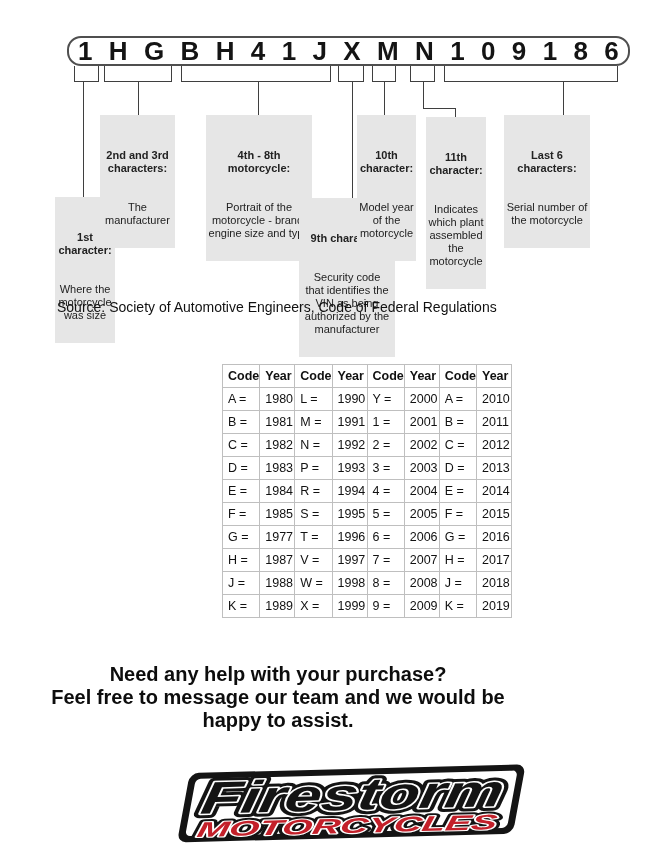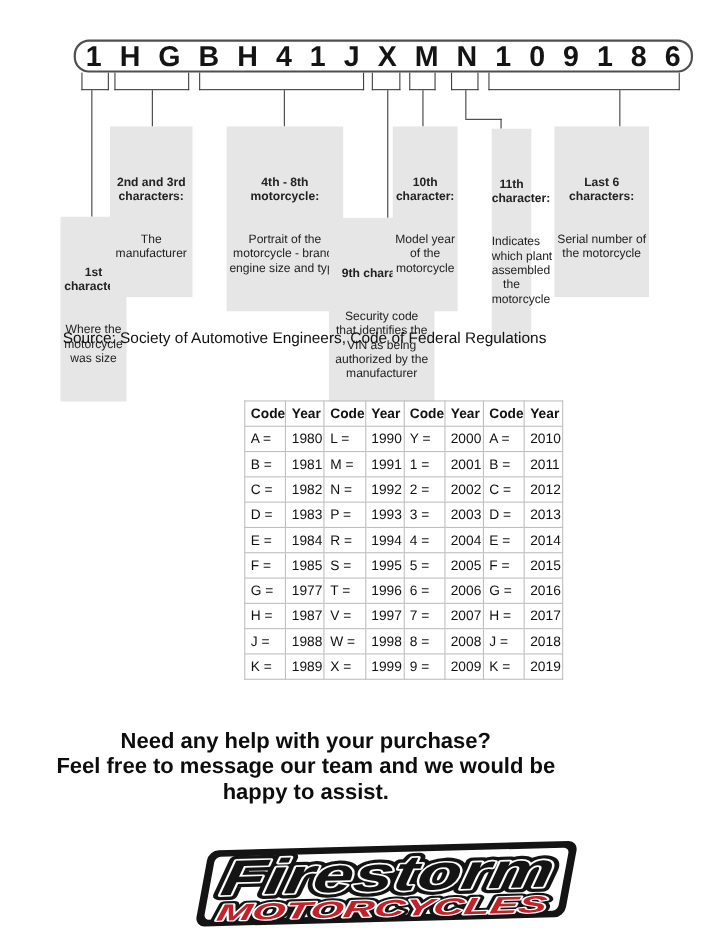--- a/index.html
+++ b/index.html
@@ -15,30 +15,30 @@
 
   
   .bracket{position:absolute;top:66px;height:16px;box-sizing:border-box;
            border-left:1px solid #3f3f3f;border-right:1px solid #3f3f3f;
            border-bottom:1px solid #3f3f3f;}
   .vline{position:absolute;width:1px;background:#3f3f3f;}
   .hline{position:absolute;height:1px;background:#3f3f3f;}
 
   
   .note{position:absolute;background:#e6e6e6;text-align:center;
-        font-size:11px;line-height:13px;white-space:pre;padding:19px 0;
+        font-size:11px;line-height:13px;white-space:pre;padding:8px 0;
         box-sizing:border-box;color:#222;}
   .note-title{font-weight:bold;}
 
   #note-c1{left:55px;top:197px;width:60px;}
   #note-c2_3{left:100px;top:115px;width:75px;}
   #note-c4_8{left:206px;top:115px;width:106px;}
   #note-c9{left:299px;top:198px;width:96px;}
   #note-c10{left:357px;top:115px;width:59px;}
-  #note-c11{left:447px;top:117px;width:36px;}
+  #note-c11{left:426px;top:117px;width:60px;}
   #note-last6{left:504px;top:115px;width:86px;}
 
   #source-note{position:absolute;left:57px;top:299px;font-size:14px;color:#111;}
 
   
   #year-table{position:absolute;left:186px;top:364px;border-collapse:collapse;
               font-size:12.5px;color:#111;margin-left:36px;}
   #year-table th,#year-table td{border:1px solid #bfbfbf;height:22px;
               padding:0 0 0 5px;text-align:left;background:#fff;white-space:nowrap;}
   #year-table th{font-weight:bold;}

